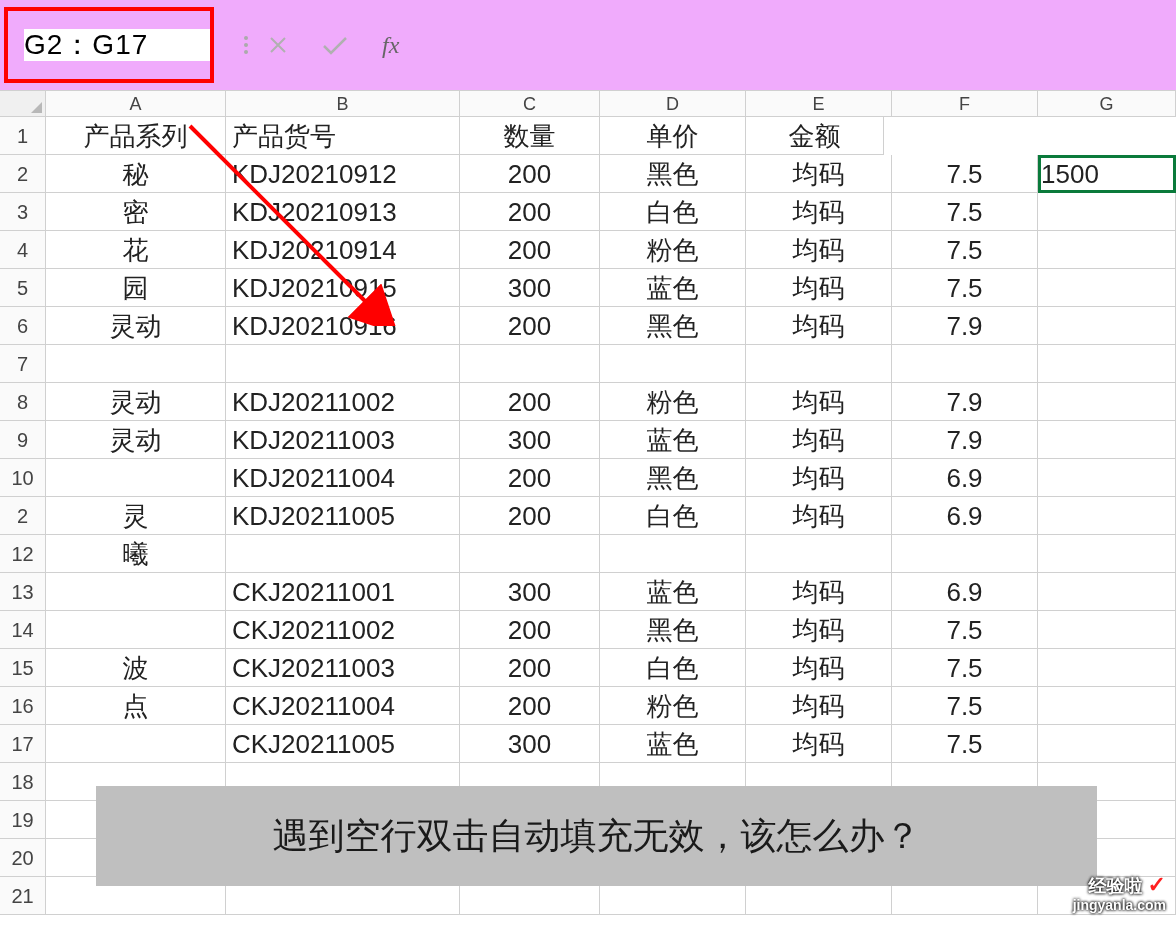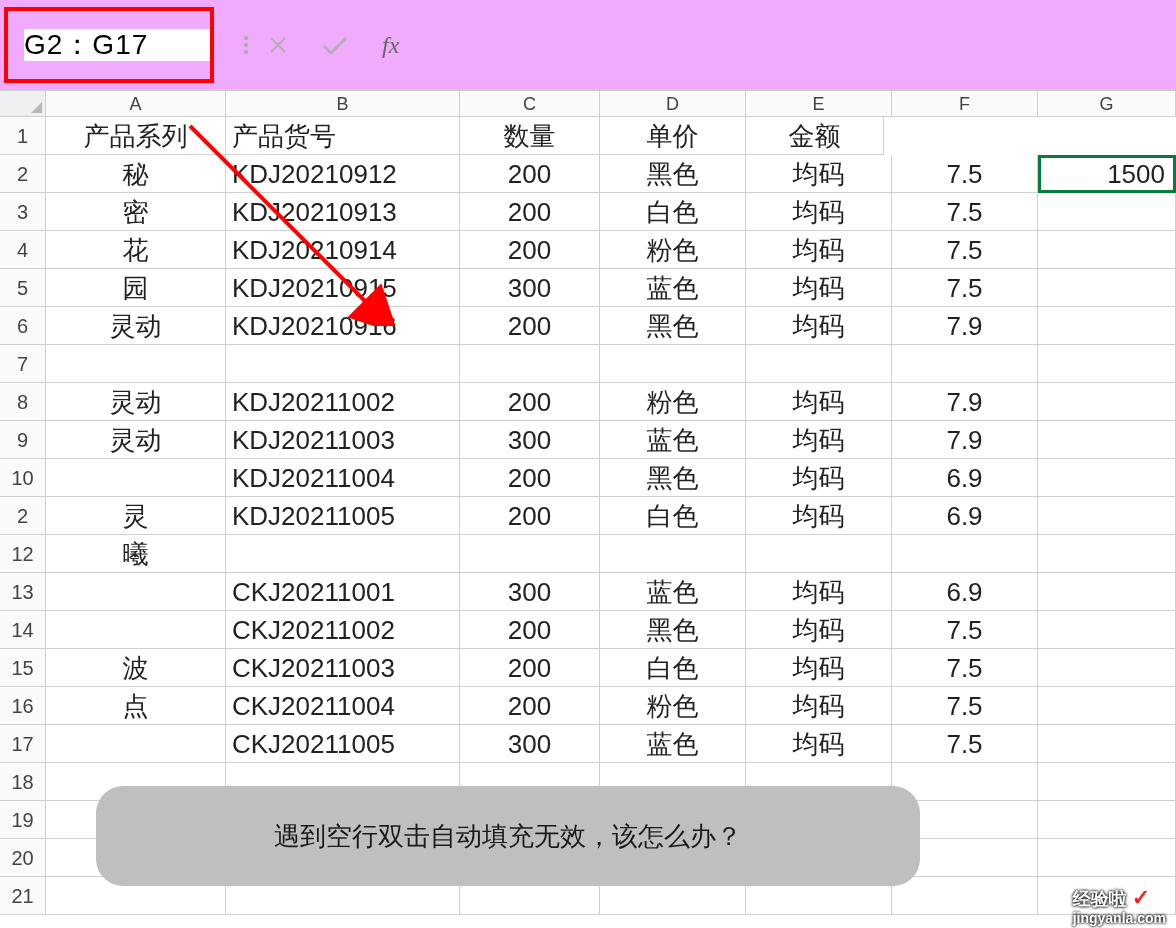--- a/index.html
+++ b/index.html
@@ -133,55 +133,54 @@
     border-bottom: 1px solid #d0d0d0;
     font-size: 26px;
     color: #222;
     text-align: center;
     line-height: 38px;
     overflow: hidden;
     white-space: nowrap;
     position: relative;
   }
   .cell.left { text-align: left; padding-left: 6px; }
-  .cell.right { text-align: right; padding-right: 8px; }
+  .cell.right { text-align: left; padding-right: 8px; }
 
   .active-cell {
     border: 3px solid #0a7a3b !important;
     line-height: 32px;
   }
 
   .arrow-svg {
     position: absolute;
     top: 86px;
     left: 80px;
     pointer-events: none;
     z-index: 10;
   }
 
   .banner {
     position: absolute;
     left: 96px;
     top: 786px;
-    width: 824px;
+    width: 1001px;
     height: 100px;
     background: #bfbfbf;
     display: flex;
     align-items: center;
     justify-content: center;
-    font-size: 26px;
+    font-size: 36px;
     color: #1a1a1a;
-    border-radius: 27px;
   }
 
   .watermark {
     position: absolute;
     right: 10px;
-    bottom: 2px;
-    text-align: left;
+    bottom: 15px;
+    text-align: right;
     color: #fff;
     font-size: 16px;
     line-height: 1.1;
     text-shadow: 0 0 3px #000, 0 0 3px #000;
     font-weight: bold;
   }
   .watermark .wm-top { font-size: 18px; }
   .watermark .wm-check { color: #ff2020; font-size: 22px; text-shadow:none; font-weight:bold; }
   .watermark .wm-bottom { font-size: 14px; }
 </style>

